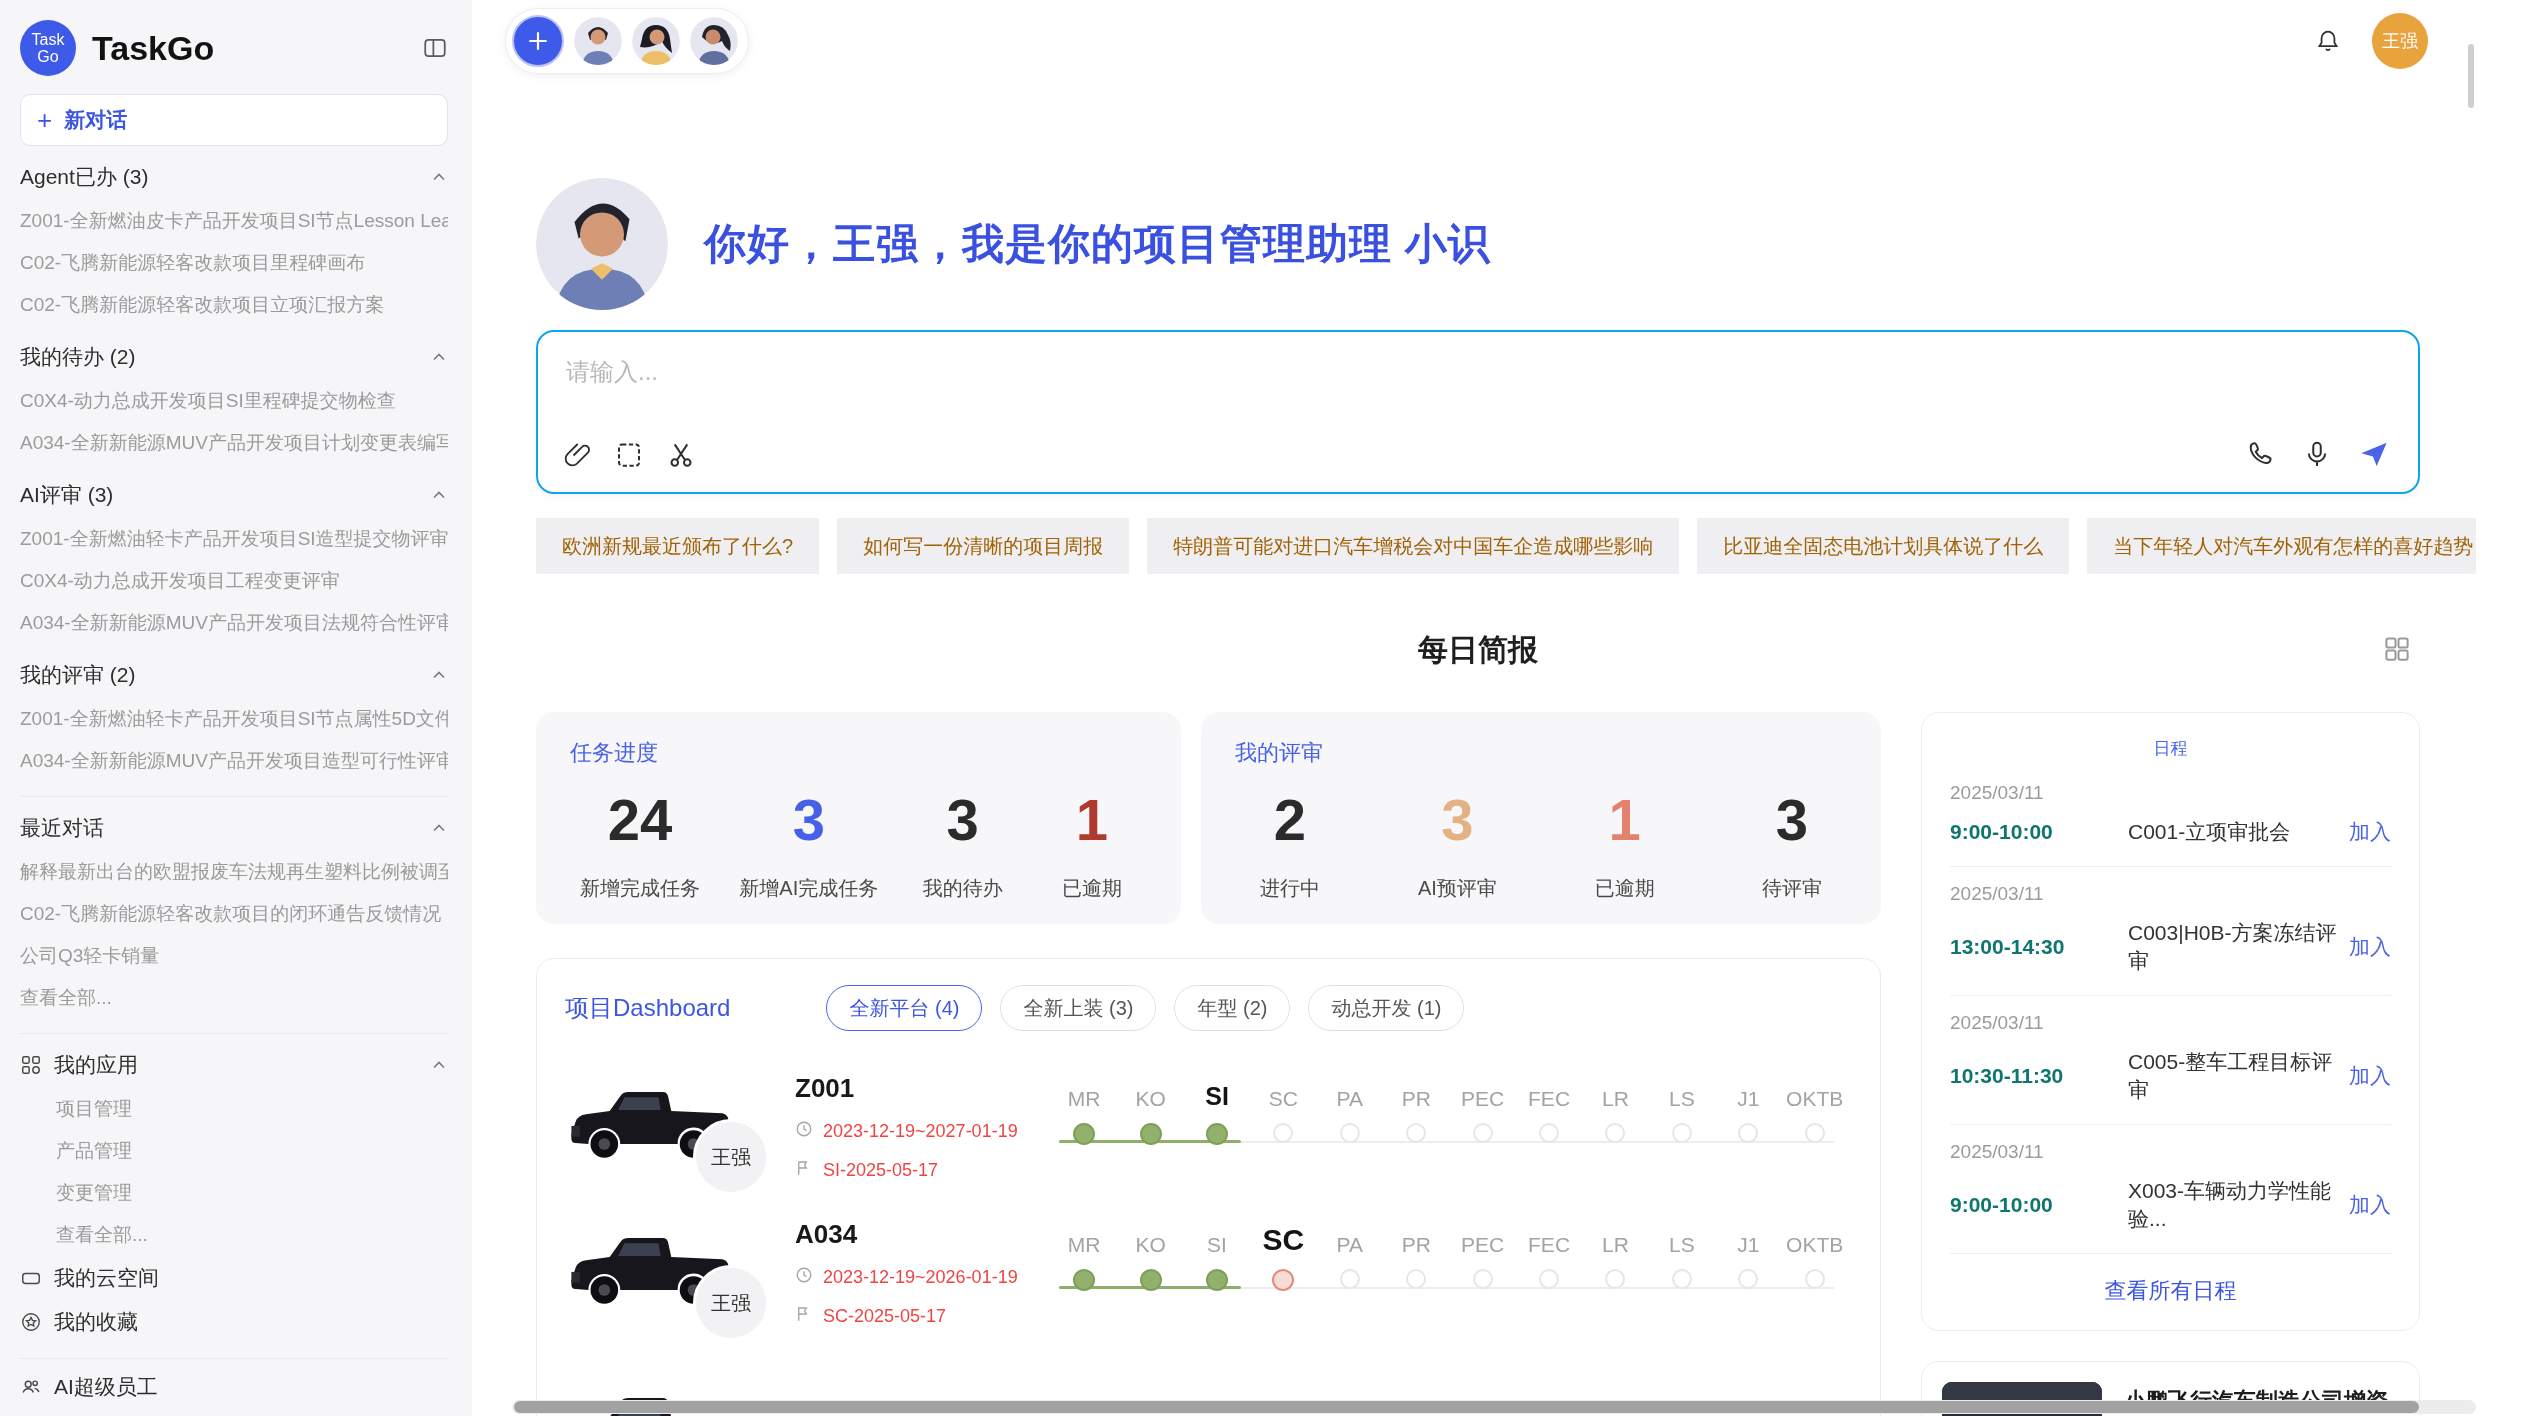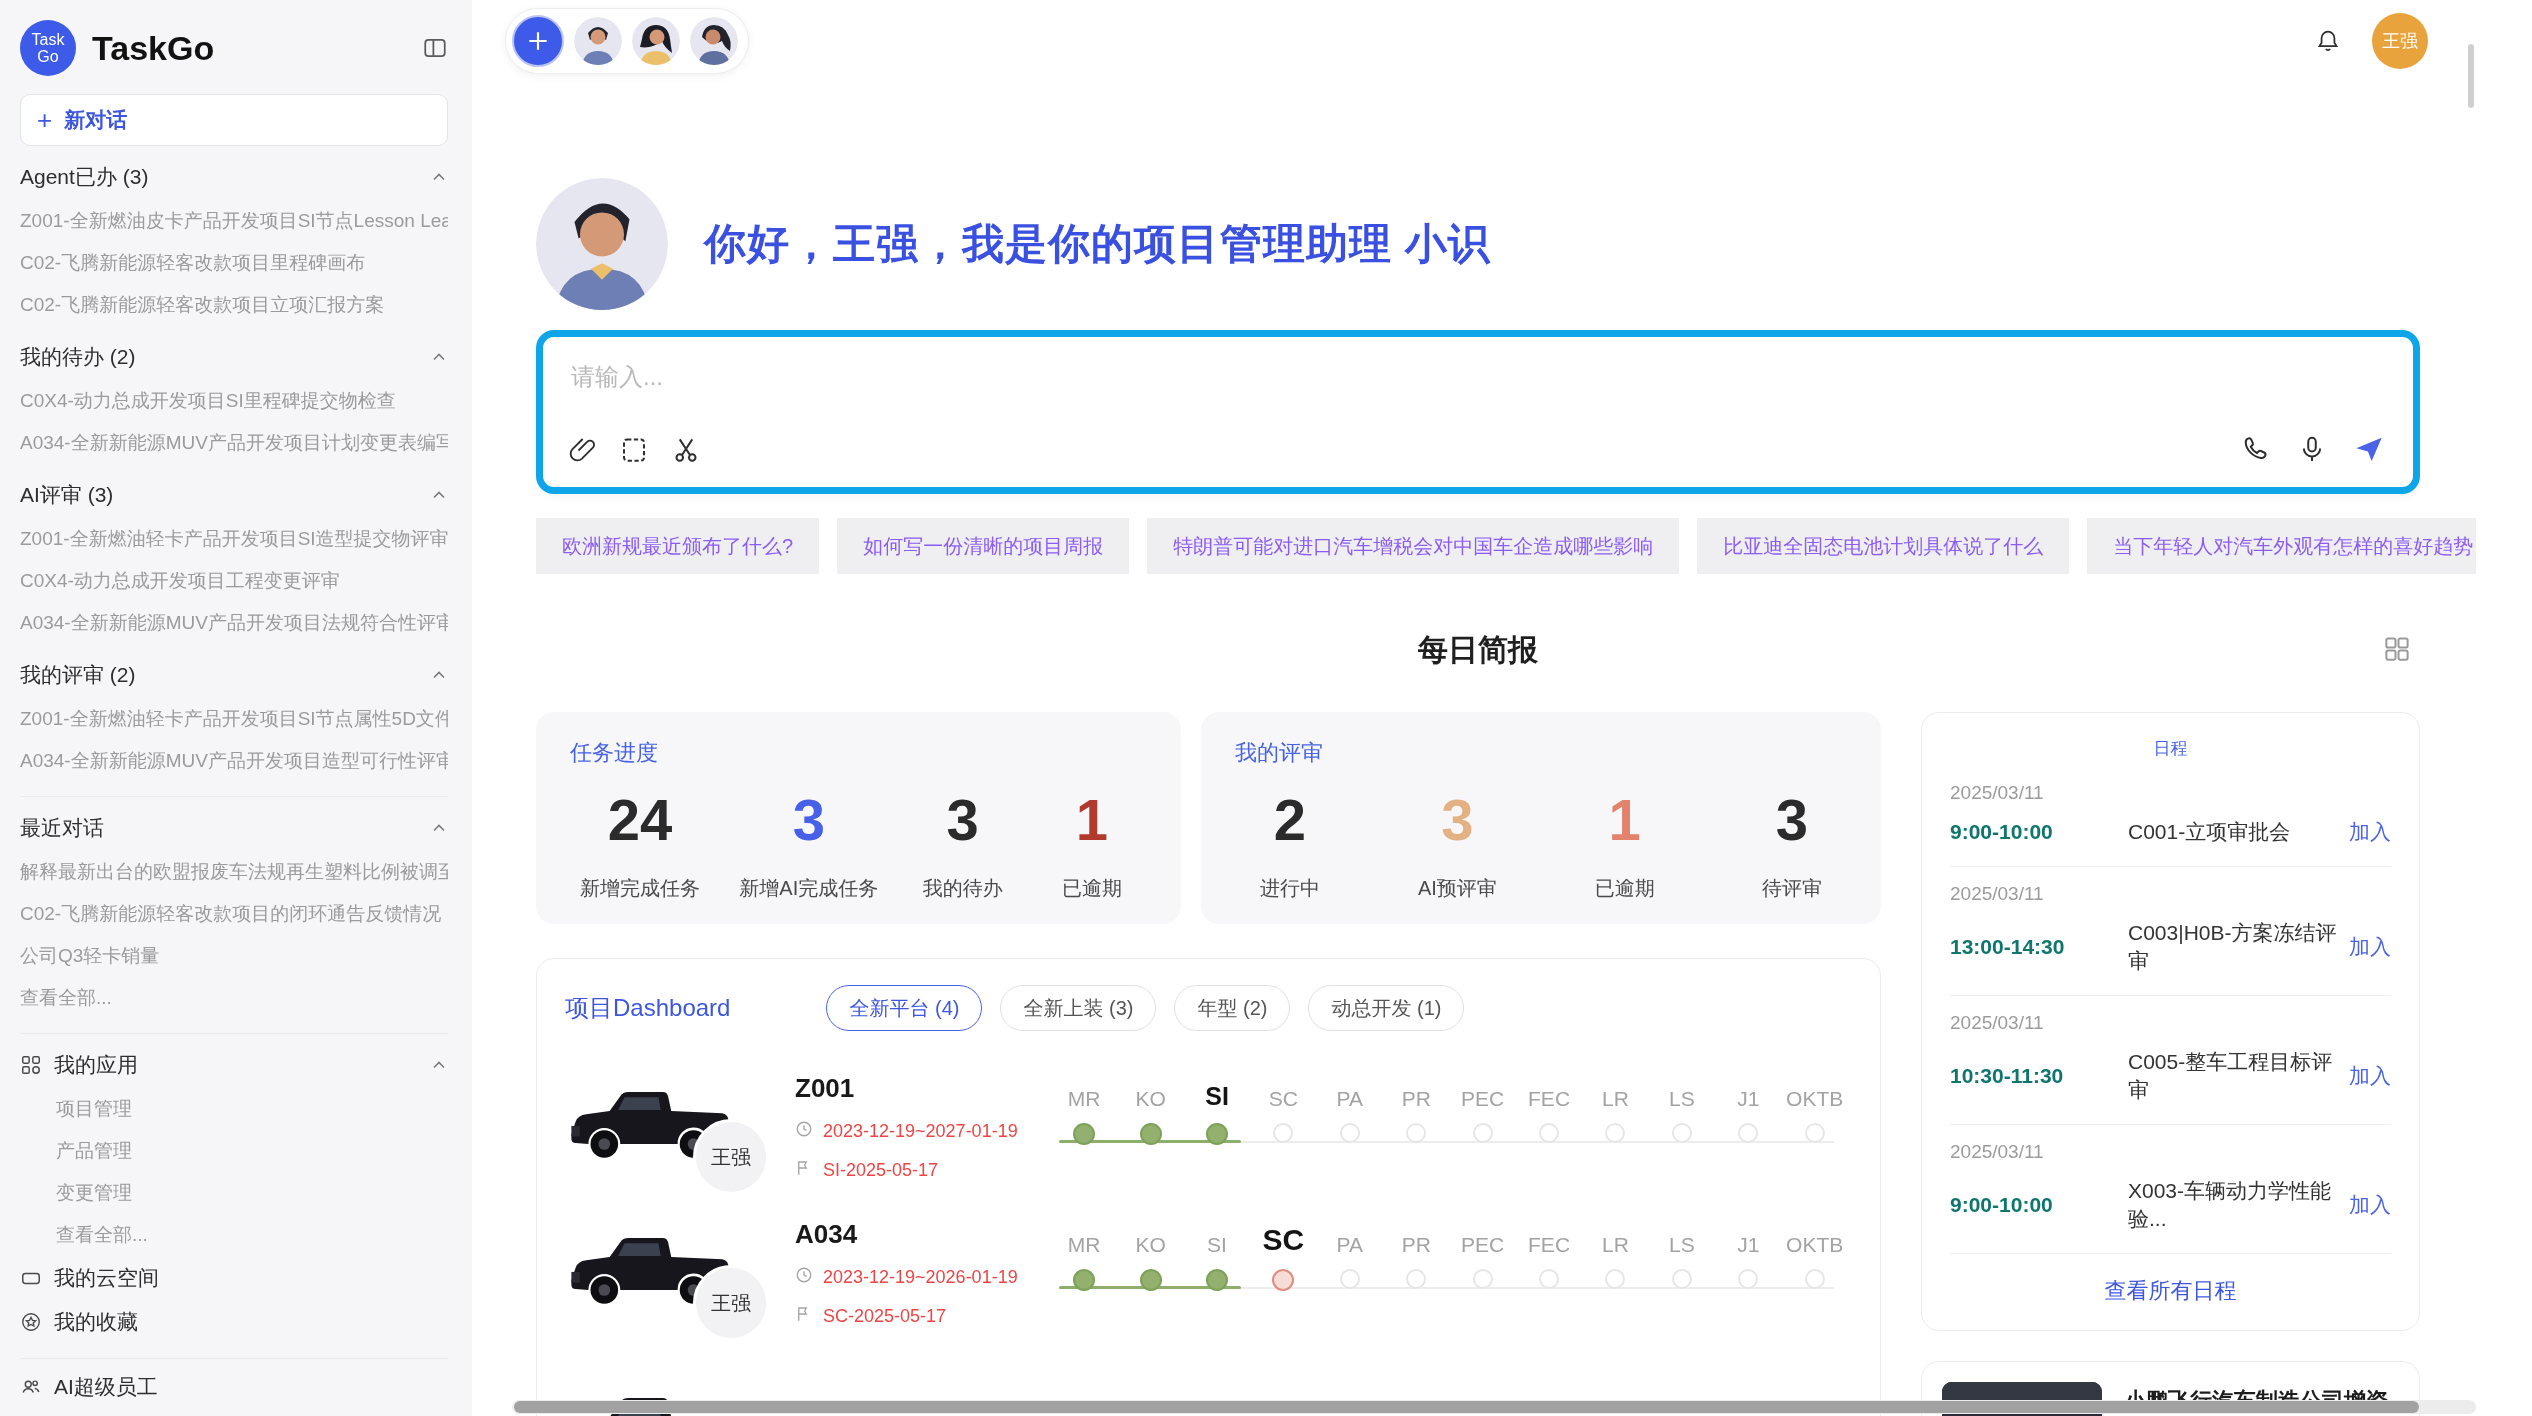--- a/index.html
+++ b/index.html
@@ -30,29 +30,29 @@
   .crew-pill { display:inline-flex; align-items:center; gap:10px; background:#fff; border:1px solid #ededed; box-shadow:0 2px 10px rgba(0,0,0,.06); border-radius:40px; padding:6px 10px 6px 6px; }
   .add-btn { width:52px; height:52px; border-radius:50%; background:#3D5AE8; color:#fff; display:flex; align-items:center; justify-content:center; font-size:30px; cursor:pointer; border:2px solid #b9c4f5; }
   .crew-av { width:48px; height:48px; border-radius:50%; overflow:hidden; }
   .top-right { display:flex; align-items:center; gap:30px; }
   .user-badge { width:56px; height:56px; border-radius:50%; background:#E8A33D; color:#fff; font-size:18px; display:flex; align-items:center; justify-content:center; cursor:pointer; }
 
   .hero { margin-top:104px; display:flex; align-items:center; }
   .hero-avatar { width:132px; height:132px; border-radius:50%; overflow:hidden; flex:none; }
   .hero-text { margin-left:36px; font-size:42px; font-weight:700; color:#3A50E0; letter-spacing:1px; }
 
-  .composer { margin-top:20px; height:164px; border:7px solid #0ea5e9; border-radius:18px; box-shadow:0 3px 10px rgba(0,0,0,.04); position:relative; padding:26px 28px; }
+  .composer { margin-top:20px; height:164px; border:2px solid #0ea5e9; border-radius:18px; box-shadow:0 3px 10px rgba(0,0,0,.04); position:relative; padding:26px 28px; }
   .composer input { border:none; outline:none; width:70%; font-size:24px; color:#444; font-family:inherit; background:transparent; }
   .composer input::placeholder { color:#b9b9b9; }
   .comp-icons-l { position:absolute; left:24px; bottom:22px; display:flex; gap:22px; align-items:center; }
   .comp-icons-r { position:absolute; right:28px; bottom:22px; display:flex; gap:26px; align-items:center; }
   .icon-btn { cursor:pointer; display:flex; }
 
   .chips { margin-top:24px; display:flex; gap:18px; }
-  .chip { background:#efeff1; border-radius:0; height:56px; display:flex; align-items:center; padding:0 26px; font-size:20px; color:#8b5cf6; white-space:nowrap; cursor:pointer; }
+  .chip { background:#efeff1; border-radius:0; height:56px; display:flex; align-items:center; padding:0 26px; font-size:20px; color:#a16207; white-space:nowrap; cursor:pointer; }
 
   .brief-head { margin-top:54px; position:relative; height:44px; }
   .brief-title { text-align:center; font-size:30px; font-weight:700; color:#1f1f1f; line-height:44px; }
   .brief-grid { position:absolute; right:8px; top:6px; cursor:pointer; }
 
   .columns { margin-top:40px; display:flex; gap:40px; align-items:flex-start; }
   .col-left { width:1345px; flex:none; }
   .col-right { flex:1; }
 
   .stat-row { display:flex; gap:20px; }

